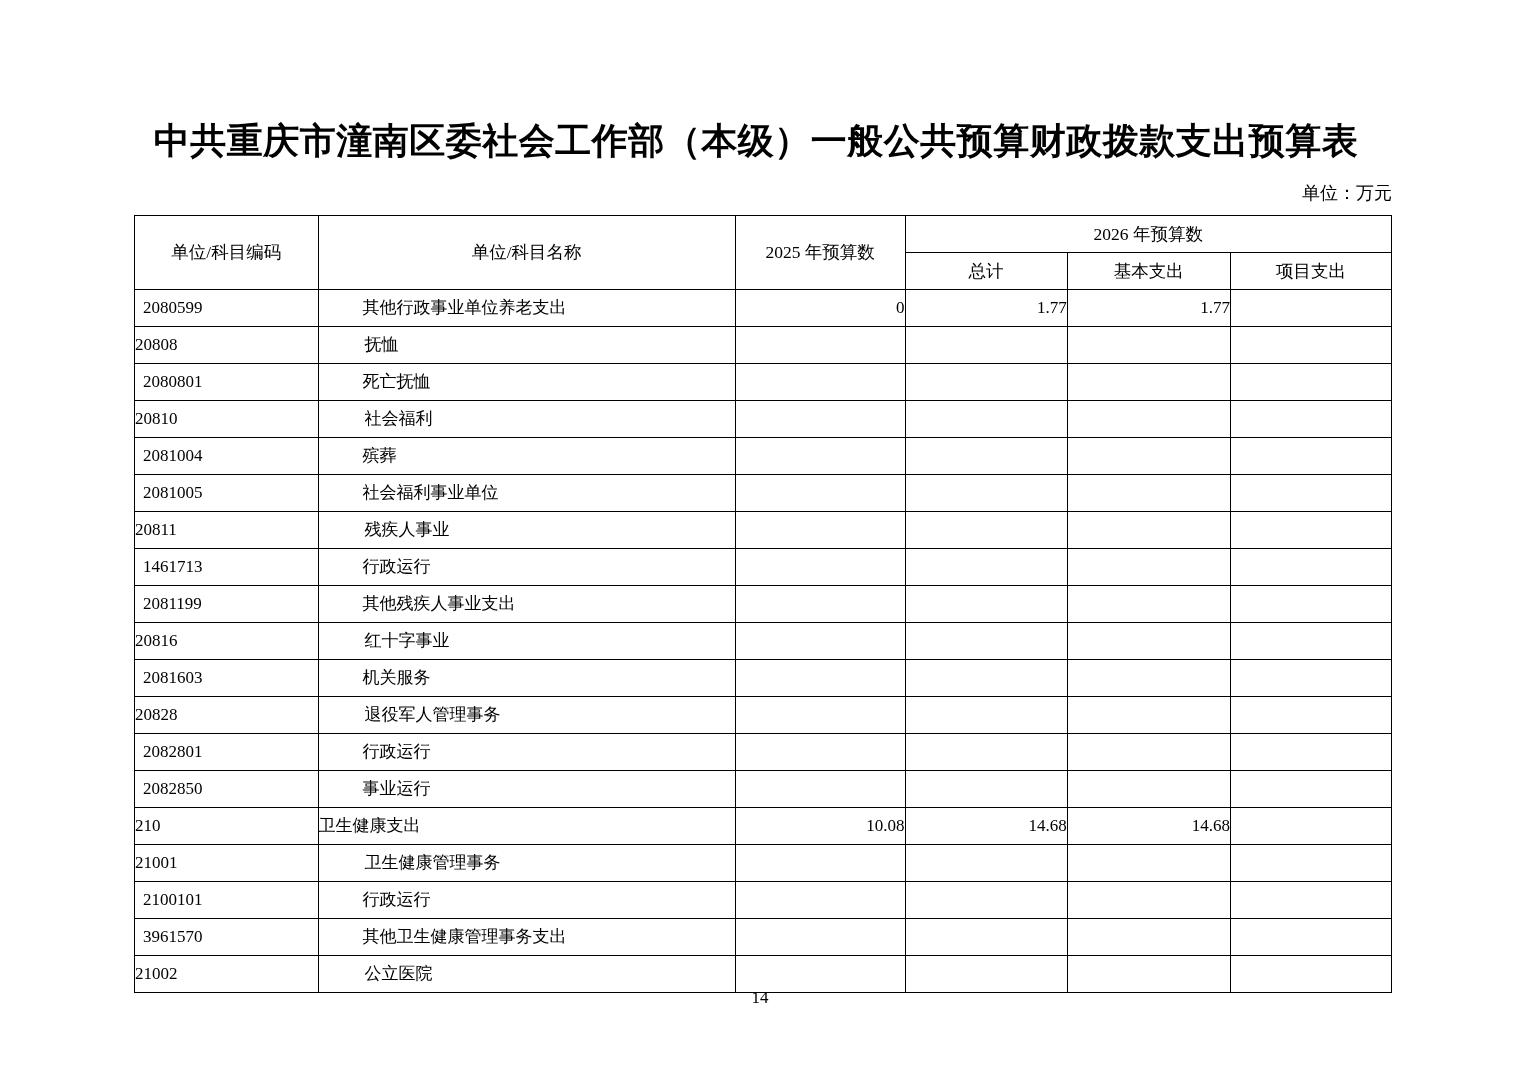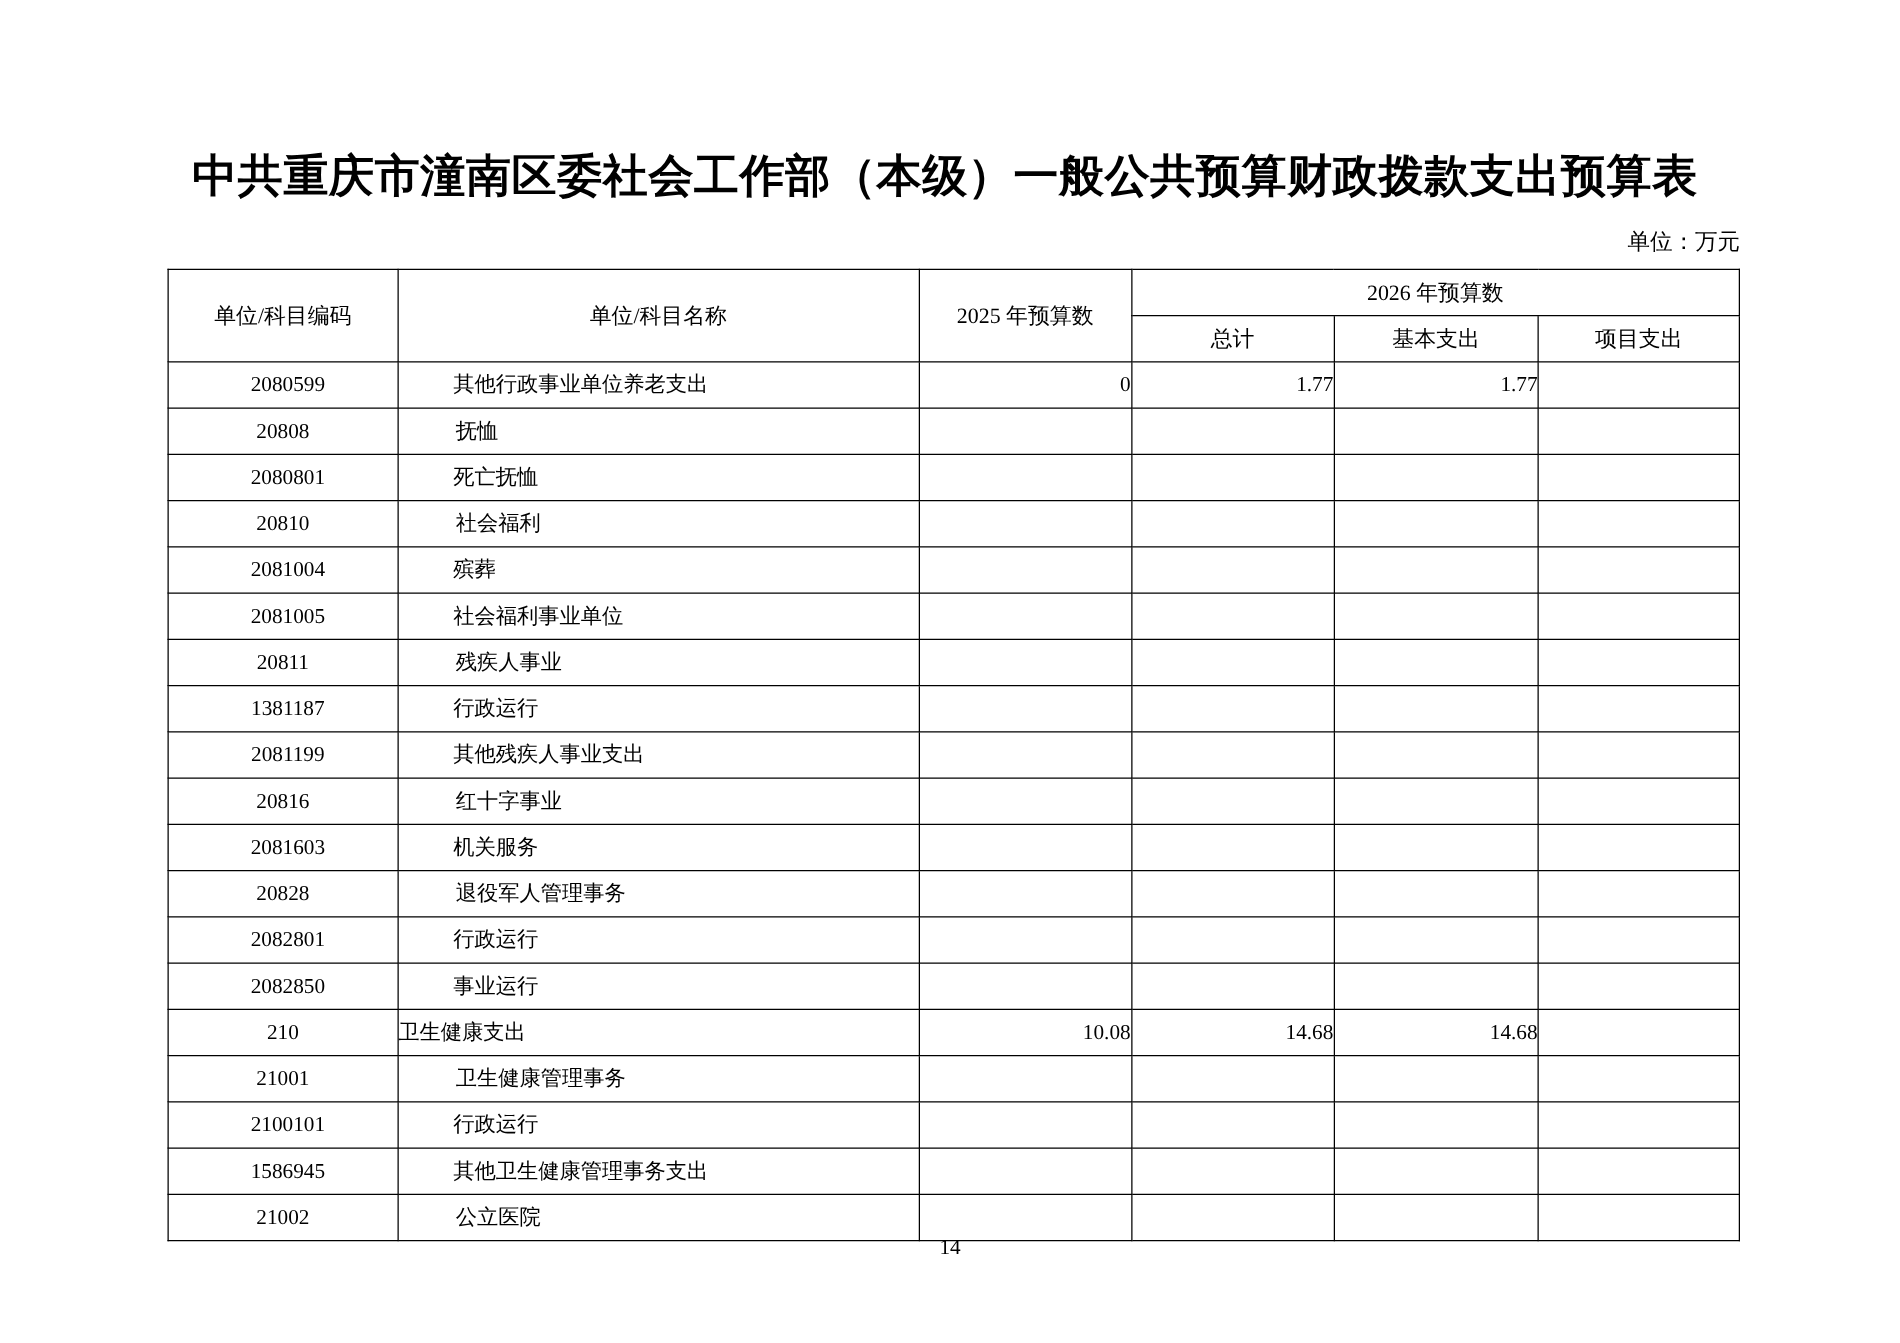--- a/index.html
+++ b/index.html
@@ -63,21 +63,21 @@
     margin-left: 36px;
   }
   .col-code   { width: 14.6%; }
   .col-name   { width: 33.2%; }
   .col-y2025  { width: 13.5%; }
   .col-total  { width: 12.9%; }
   .col-basic  { width: 13.0%; }
   .col-proj   { width: 12.8%; }
 
   td.code {
-    text-align: center;
+    text-align: left;
   }
   td.name {
     text-align: left;
     padding-left: 30px;
   }
   td.num {
     text-align: right;
     padding-right: 14px;
   }
   
@@ -179,21 +179,21 @@
           </tr>
           <tr>
             <td class="code lvl1">20811</td>
             <td class="name lvl1">残疾人事业</td>
             <td class="num"></td>
             <td class="num"></td>
             <td class="num"></td>
             <td class="num"></td>
           </tr>
           <tr>
-            <td class="code lvl2">1381187</td>
+            <td class="code lvl2">1461713</td>
             <td class="name lvl2">行政运行</td>
             <td class="num"></td>
             <td class="num"></td>
             <td class="num"></td>
             <td class="num"></td>
           </tr>
           <tr>
             <td class="code lvl2">2081199</td>
             <td class="name lvl2">其他残疾人事业支出</td>
             <td class="num"></td>
@@ -259,21 +259,21 @@
           </tr>
           <tr>
             <td class="code lvl2">2100101</td>
             <td class="name lvl2">行政运行</td>
             <td class="num"></td>
             <td class="num"></td>
             <td class="num"></td>
             <td class="num"></td>
           </tr>
           <tr>
-            <td class="code lvl2">1586945</td>
+            <td class="code lvl2">3961570</td>
             <td class="name lvl2">其他卫生健康管理事务支出</td>
             <td class="num"></td>
             <td class="num"></td>
             <td class="num"></td>
             <td class="num"></td>
           </tr>
           <tr>
             <td class="code lvl1">21002</td>
             <td class="name lvl1">公立医院</td>
             <td class="num"></td>

